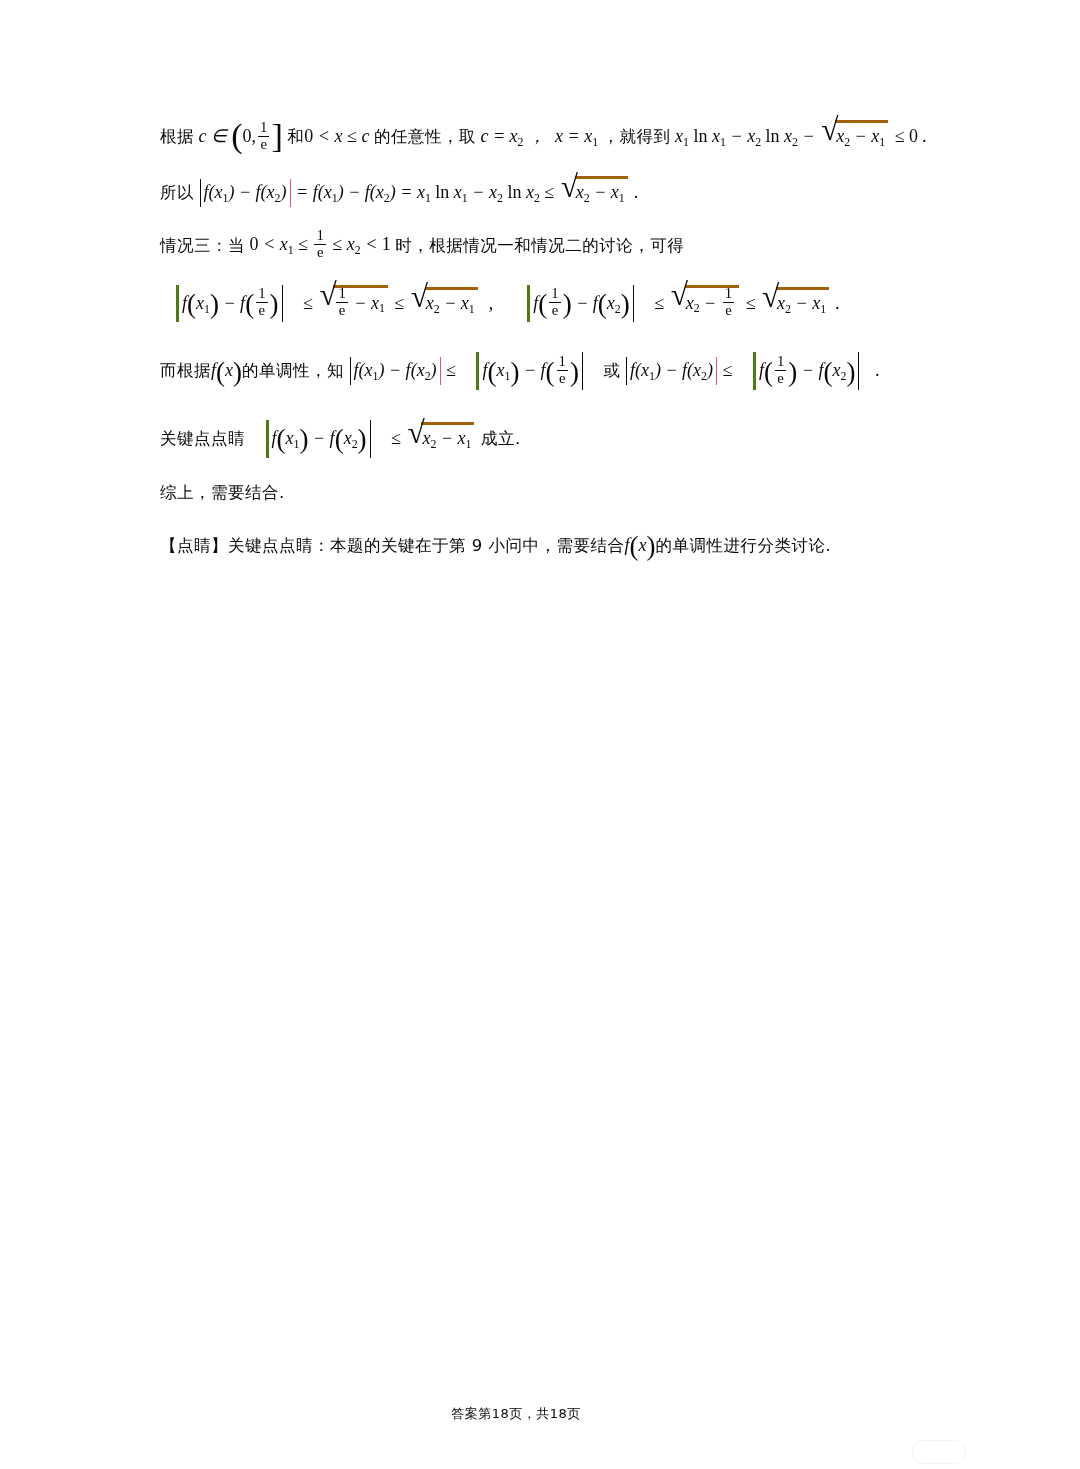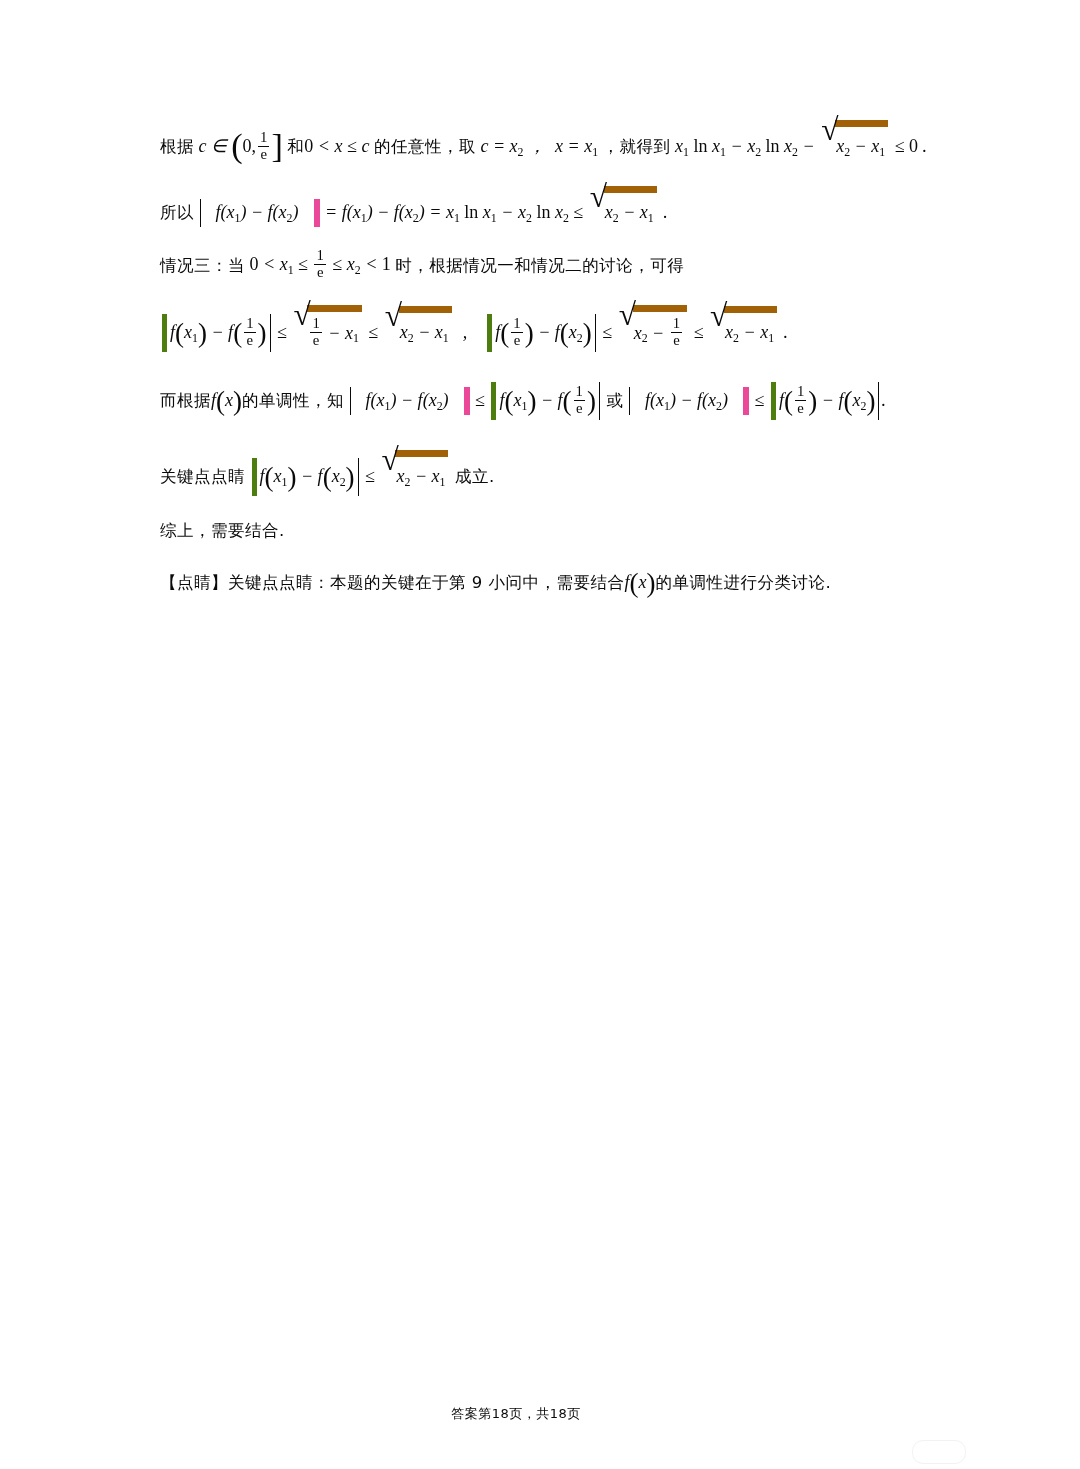--- a/index.html
+++ b/index.html
@@ -68,52 +68,52 @@
     line-height: 1.08;
     margin: 0 2px;
     position: relative;
     top: -0.12em;
   }
   .frac .num { display: block; padding: 0 2px; }
   .frac .den { display: block; border-top: 1px solid #0a0a0a; padding: 0 2px; }
   .abs {
     display: inline-block;
     border-left: 1px solid #0a0a0a;
-    border-right: 6px solid #ec4899;
-    padding: 0 15px;
+    border-right: 1px solid #ec4899;
+    padding: 0 3px;
     margin: 0 1px;
     line-height: 1.45;
   }
   .absbig {
     display: inline-block;
-    border-left: 5px solid #4d7c0f;
+    border-left: 3px solid #4d7c0f;
     border-right: 1px solid #0a0a0a;
     padding: 0 3px;
-    margin: 0 2px;
+    margin: 0 16px;
     line-height: 2.1;
   }
   .sqrtbig {
     display: inline-block;
     position: relative;
     padding-left: 14px;
     margin: 0 2px;
   }
   .sqrtbig::before {
     content: "√";
     position: absolute;
     left: 0;
     top: -0.18em;
     font-size: 1.75em;
     font-style: normal;
     line-height: 1;
   }
   .sqrtbig > .rad {
     display: inline-block;
-    border-top: 7px solid #a16207;
-    padding: 6px 3px 0 1px;
+    border-top: 3px solid #a16207;
+    padding: 0 3px 0 1px;
   }
   .paren-big {
     display: inline-block;
     font-size: 1.5em;
     font-style: normal;
     vertical-align: middle;
     line-height: 0.9;
     position: relative;
     top: -0.02em;
   }

